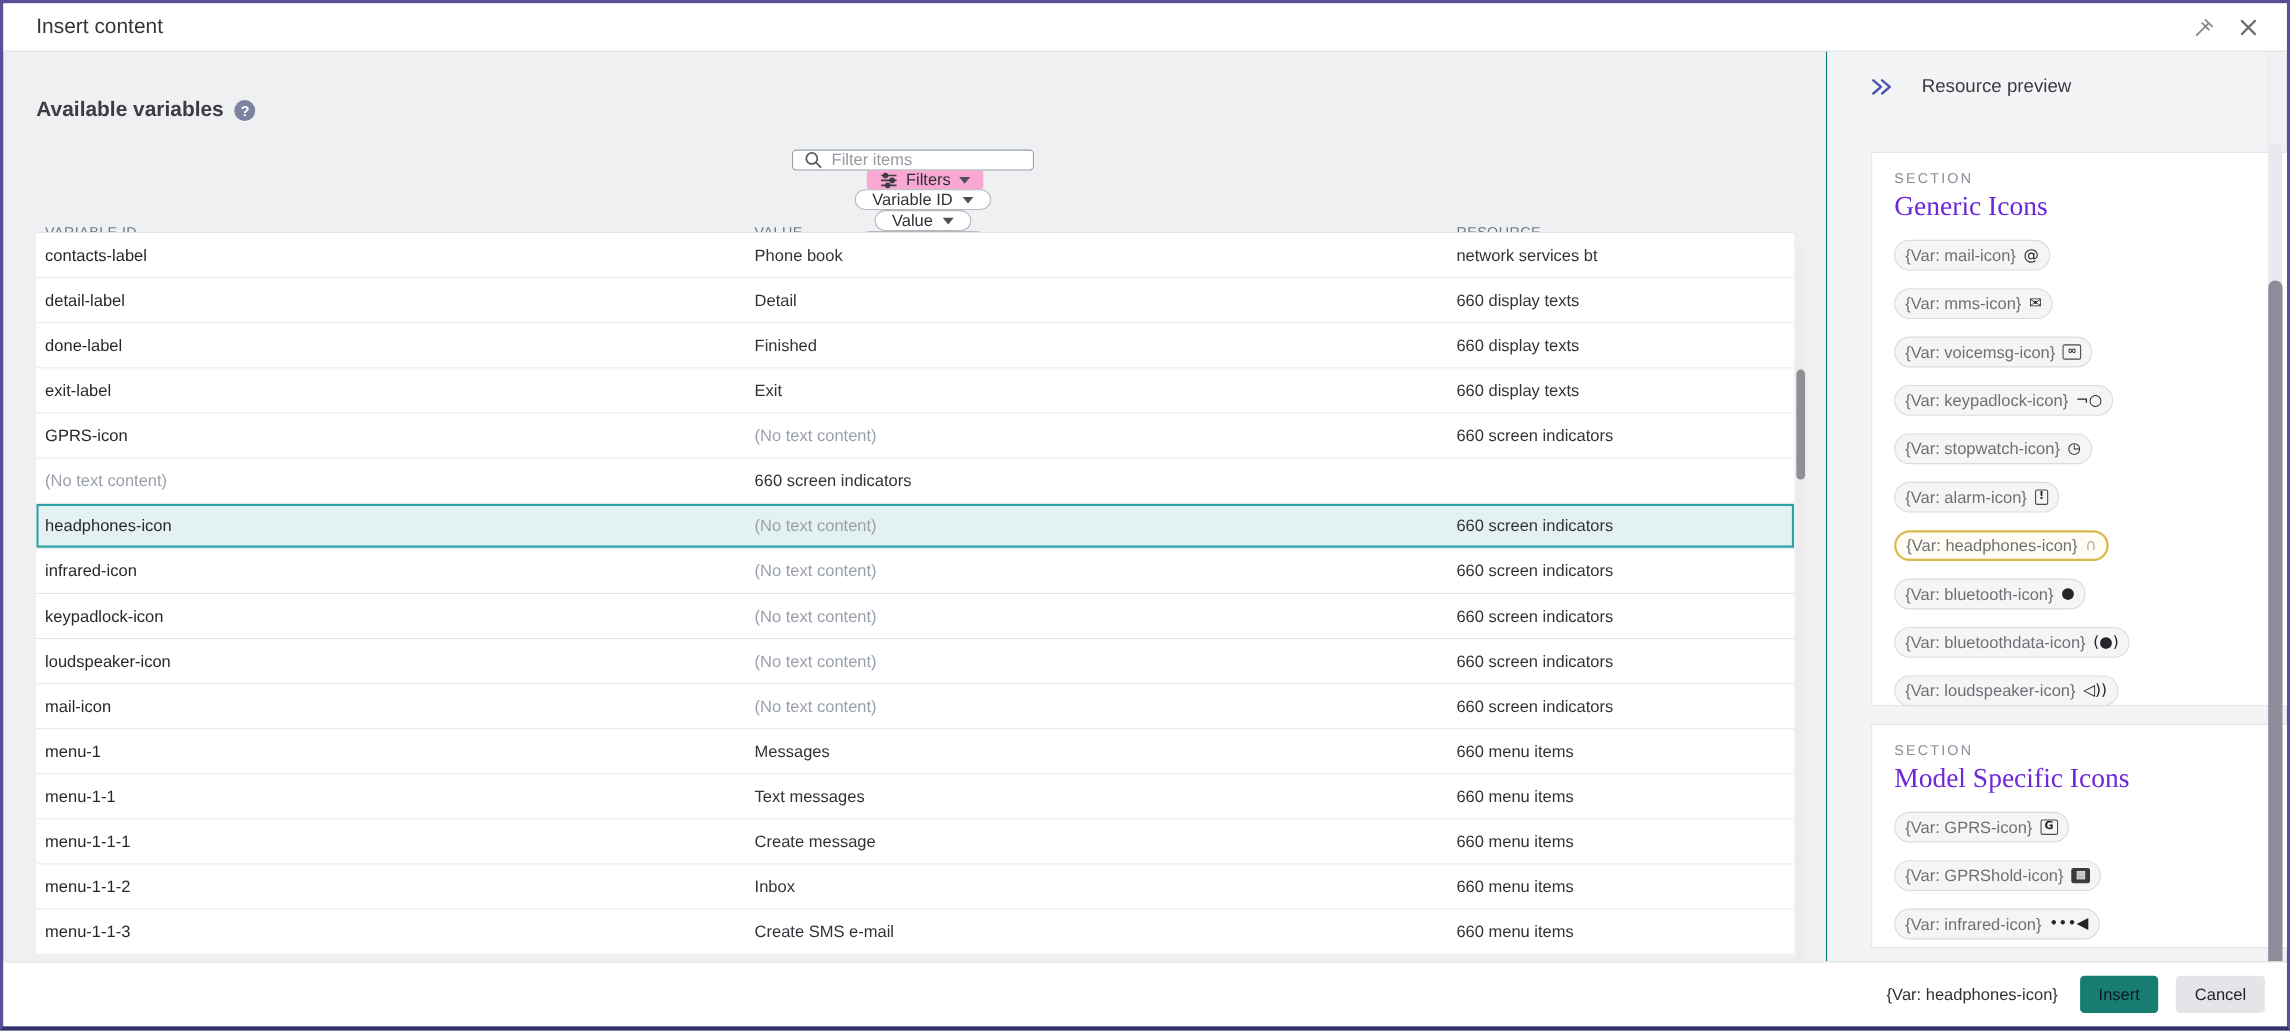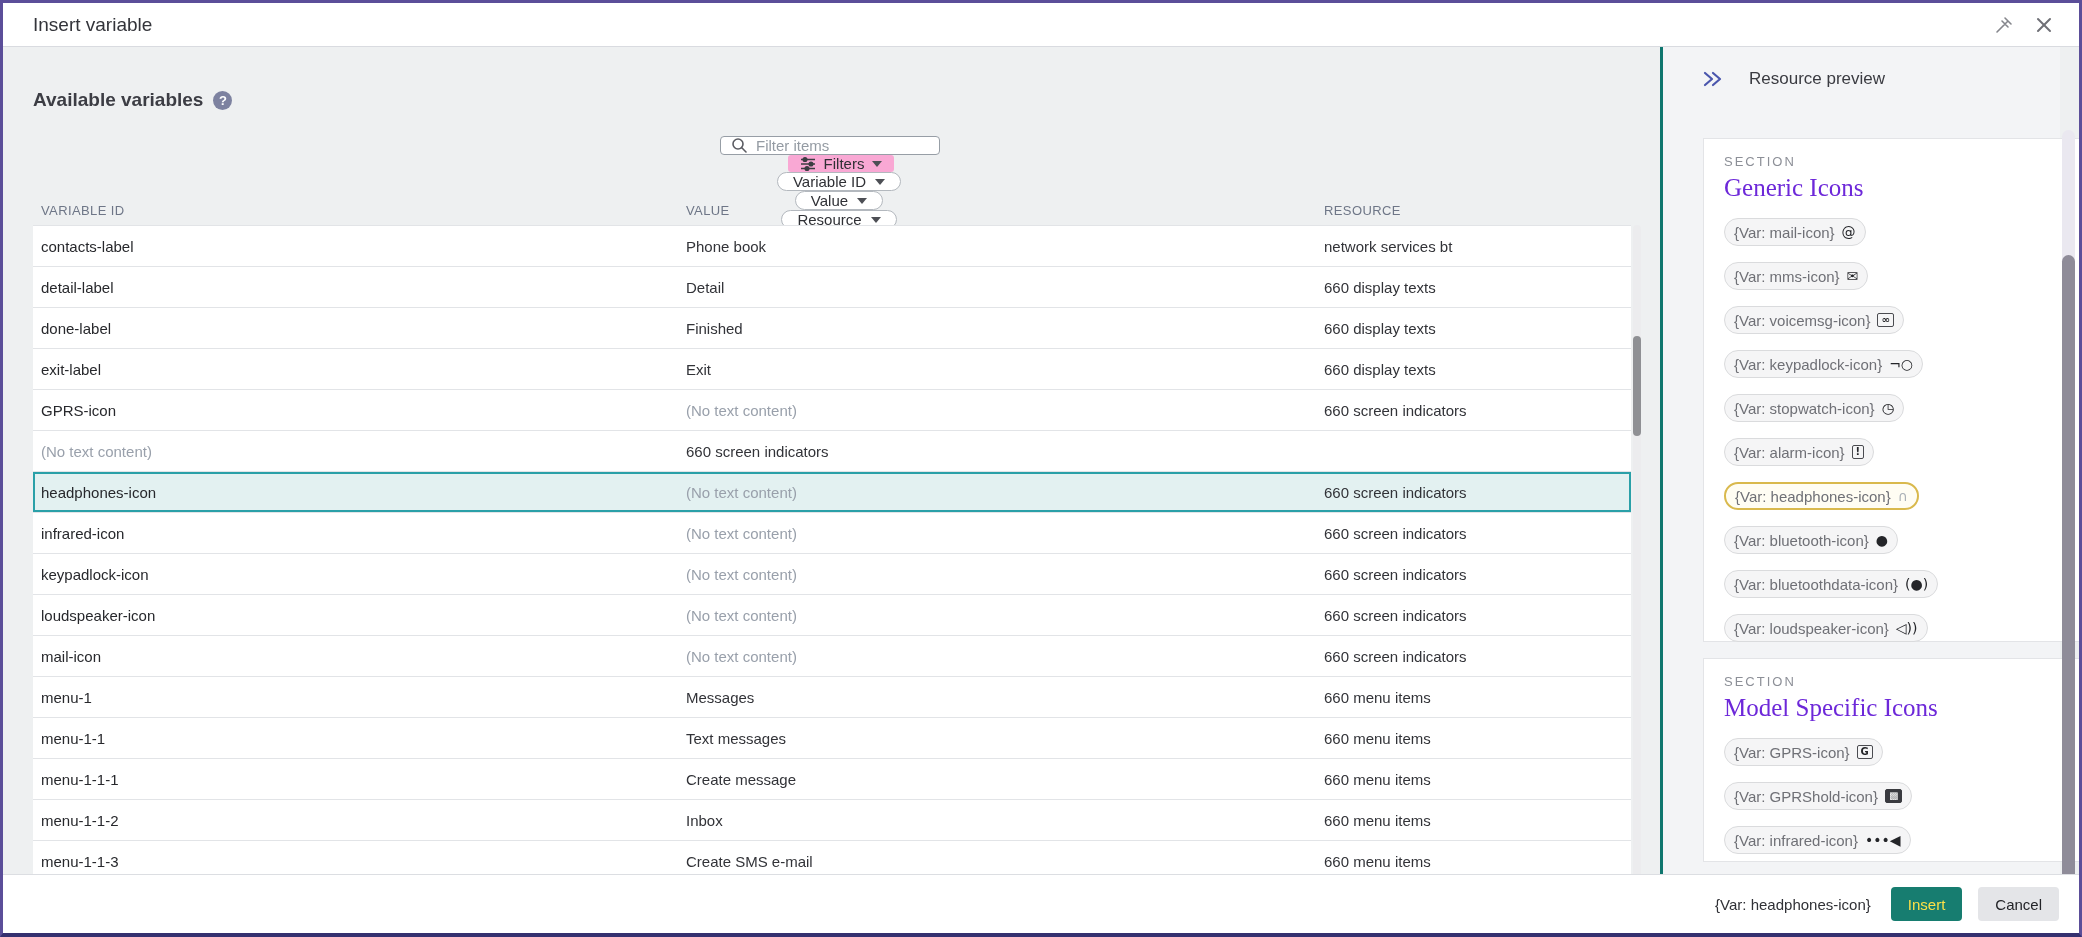--- a/index.html
+++ b/index.html
@@ -78,21 +78,21 @@
   }
   .sort-select .val { flex:1; }
 
   
   .table-head {
     position:absolute; top:192px; left:30px; width:1598px; height:30px;
     display:grid; grid-template-columns:645px 638px 1fr; align-items:center;
     padding:0 8px; font-size:13px; color:#6e7687; letter-spacing:.4px;
   }
   .table-body {
-    position:absolute; top:222px; left:30px; width:1598px; height:656px;
+    position:absolute; top:208px; left:30px; width:1598px; height:656px;
     overflow:hidden; background:#fff; border-top:1px solid #e2e4e7;
   }
   .trow {
     height:41px; display:grid; grid-template-columns:645px 638px 1fr; align-items:center;
     padding:0 8px; border-bottom:1px solid #e2e4e7; background:#fff; cursor:pointer;
     font-size:15px; color:#27282c;
   }
   .trow .cell-value, .trow .cell-resource { color:#323338; }
   .trow .cell-value.muted { color:#99a0ab; }
   .trow.selected {
@@ -100,21 +100,21 @@
     box-shadow:inset 0 0 0 2px var(--sel-border, #2aa0a8);
   }
 
   
   .tbl-scroll { position:absolute; left:1630px; top:222px; width:8px; height:656px; background:#ececee; border-radius:4px; }
   .tbl-thumb { position:absolute; top:111px; left:0; width:8px; height:100px; background:#8f9094; border-radius:4px; cursor:pointer; }
 
   
   .sidebar {
     position:absolute; top:44px; left:1657px; width:400px; bottom:59px;
-    background:#f3f4f6; border-left:3px solid #0f766e;
+    background:#f3f4f6; border-left:1px solid #0f766e;
   }
   .sidebar-head { position:absolute; top:22px; left:38px; display:flex; align-items:center; gap:24px; }
   .sidebar-head .sb-title { font-size:17px; color:#3a3b41; }
   .collapse-btn { cursor:pointer; display:flex; align-items:center; }
 
   .card {
     position:absolute; left:40px; width:392px;
     background:#fff; border:1px solid #e3e4e7;
     padding:15px 20px;
   }
@@ -144,32 +144,32 @@
     position:absolute; left:0; right:0; bottom:0; height:59px;
     background:#fff; border-top:1px solid #dcdee2;
     display:flex; align-items:center; justify-content:flex-end;
     padding-right:20px; gap:16px;
   }
   .footer .sel-var { font-size:15px; color:#303136; margin-right:4px; }
   .btn {
     height:34px; padding:0 17px; border:none; border-radius:4px;
     font-size:15px; cursor:pointer; font-family:"Liberation Sans", sans-serif;
   }
-  .btn-insert { background:var(--accent, #177d70); color:#fde047;text-align:center; }
+  .btn-insert { background:var(--accent, #177d70); color:#0f172a;text-align:center; }
   .btn-cancel { background:#e4e5e8; color:#232428; }
 
   svg { display:block; }
 </style>
 </head>
 <body>
 
 <div class="dialog">
 
   <div class="titlebar">
-    <span class="title">Insert variable</span>
+    <span class="title">Insert content</span>
     <span class="spacer"></span>
     <span class="tb-icon">
       <svg width="20" height="20" viewBox="0 0 20 20">
         <g stroke="#85868c" stroke-width="1.6" fill="none" stroke-linecap="round">
           <line x1="3" y1="17" x2="9" y2="11"></line>
           <path d="M8 6 L14 12 M11 3 L17 9 M9.5 10.5 L13.5 6.5"></path>
         </g>
       </svg>
     </span>
     <span class="tb-icon">

